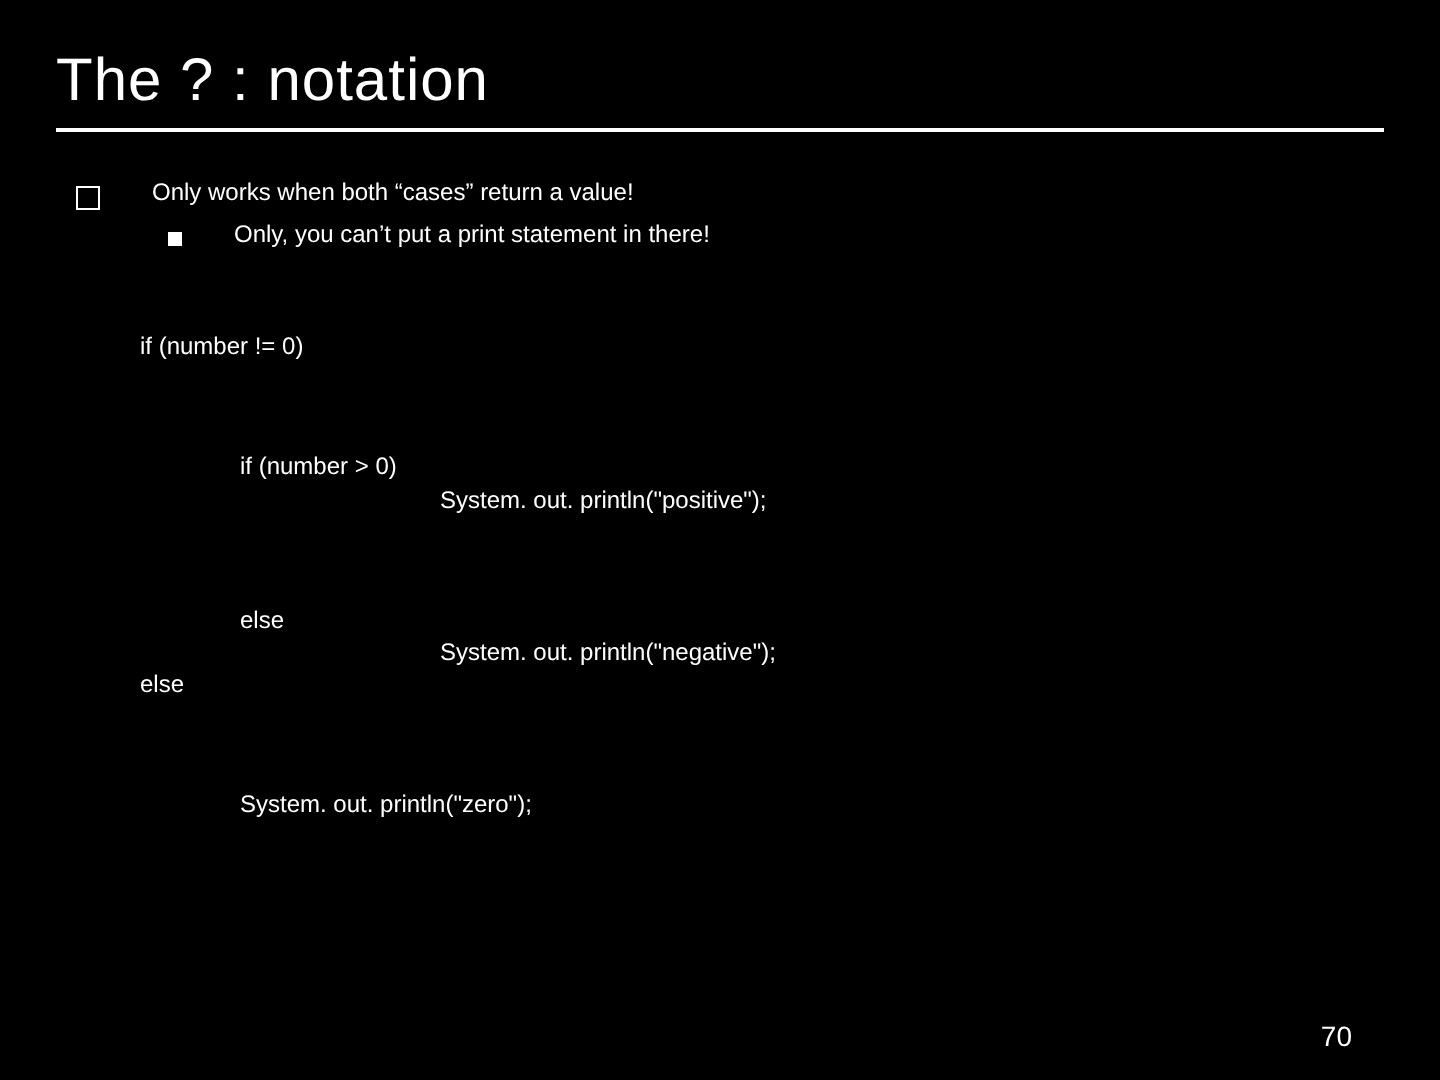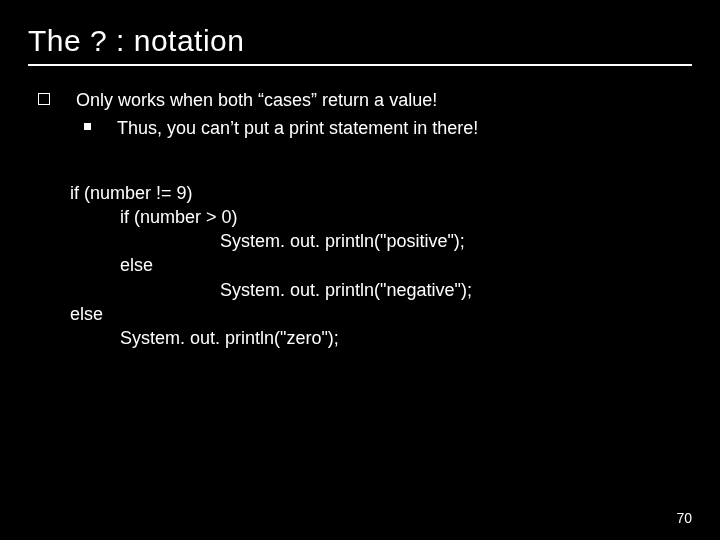--- a/index.html
+++ b/index.html
@@ -25,21 +25,21 @@
     font-weight: 400;
     margin: 0 0 4px 0;
     letter-spacing: 0.5px;
   }
   .rule {
     border: none;
     border-top: 2px solid #fff;
     margin: 6px 0 22px 0;
   }
   .body {
-    font-size: 18px;
+    font-size: 12px;
     line-height: 1.35;
   }
   .lvl1 {
     display: flex;
     margin: 0 0 4px 10px;
   }
   .lvl1 .bullet-sq {
     width: 10px;
     height: 10px;
     border: 1px solid #fff;
@@ -65,54 +65,54 @@
     text-indent: -0px;
   }
   .para .hang {
     display: block;
     padding-left: 50px;
     text-indent: -50px;
   }
   .codeblk {
     margin: 20px 0 0 42px;
   }
-  .ind1 { padding-left: 50px; display:block; }
+  .ind1 { padding-left: 50px; display:block;margin-top:44px; }
   .ind3 { padding-left: 150px; display:block; }
   .pagenum {
     position: absolute;
-    right: 28px;
+    right: 44px;
     bottom: 14px;
     font-size: 14px;
   }
 </style>
 </head>
 <body>
 
 <div class="slide">
 
   <h1 class="title">The ? : notation</h1>
   <hr class="rule">
 
   <div class="body">
 
     <div class="lvl1">
       <span class="bullet-sq"></span>
       <span class="txt">Only works when both “cases” return a value!</span>
     </div>
     <div class="lvl2">
       <span class="bullet-fill"></span>
-      <span class="txt">Thus, you can’t put a print statement in there!</span>
+      <span class="txt">Only, you can’t put a print statement in there!</span>
     </div>
 
     <div class="gap"></div>
 
 
 
     <div class="codeblk">
-      <span>if (number != 9)</span><br>
+      <span>if (number != 0)</span><br>
       <span class="ind1">if (number &gt; 0)</span>
       <span class="ind3">System. out. println("positive");</span>
       <span class="ind1">else</span>
       <span class="ind3">System. out. println("negative");</span>
       <span>else</span><br>
       <span class="ind1">System. out. println("zero");</span>
     </div>
 
   </div>
 

